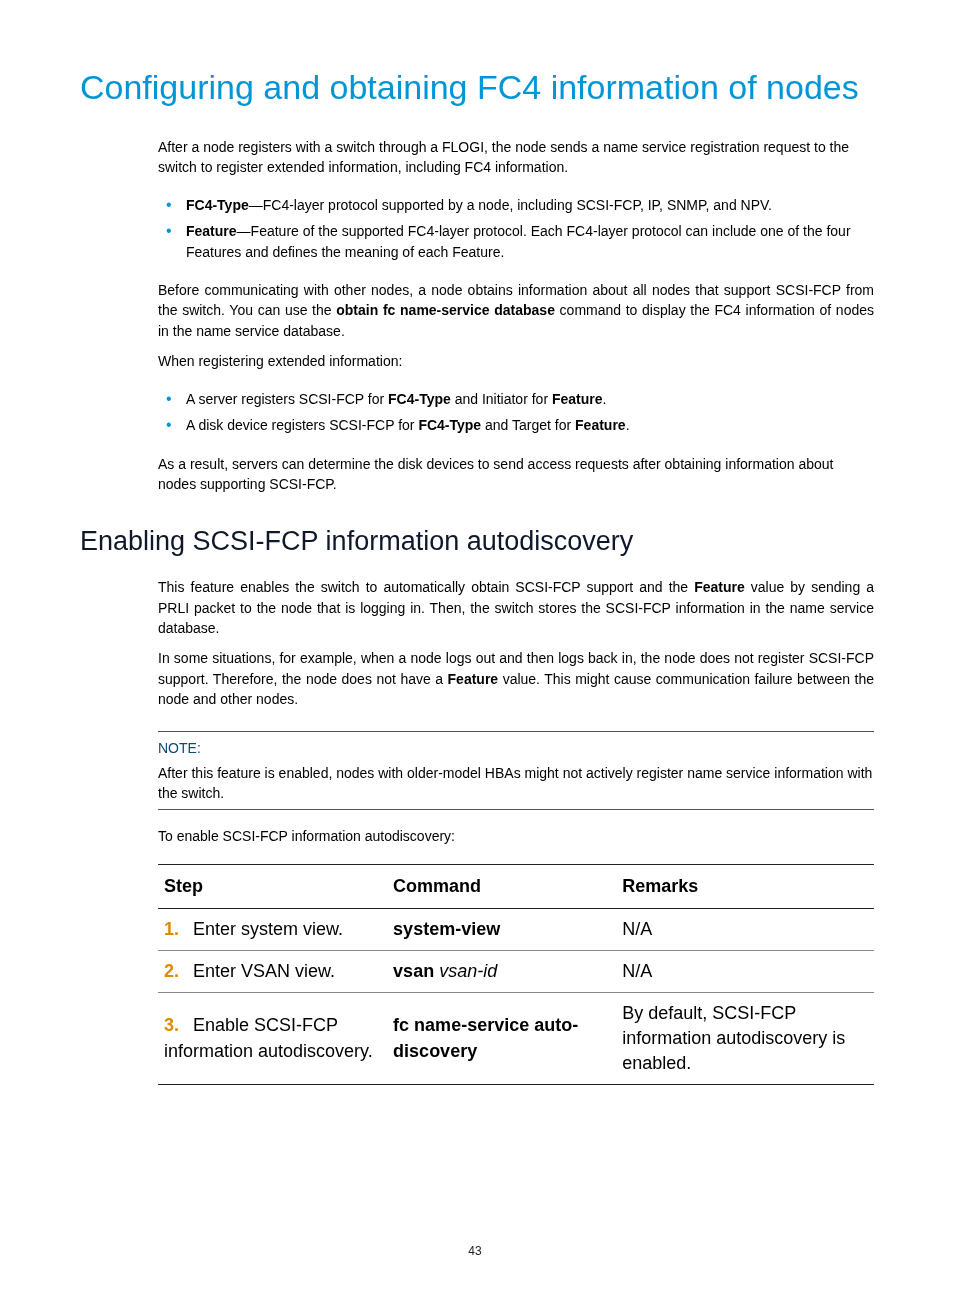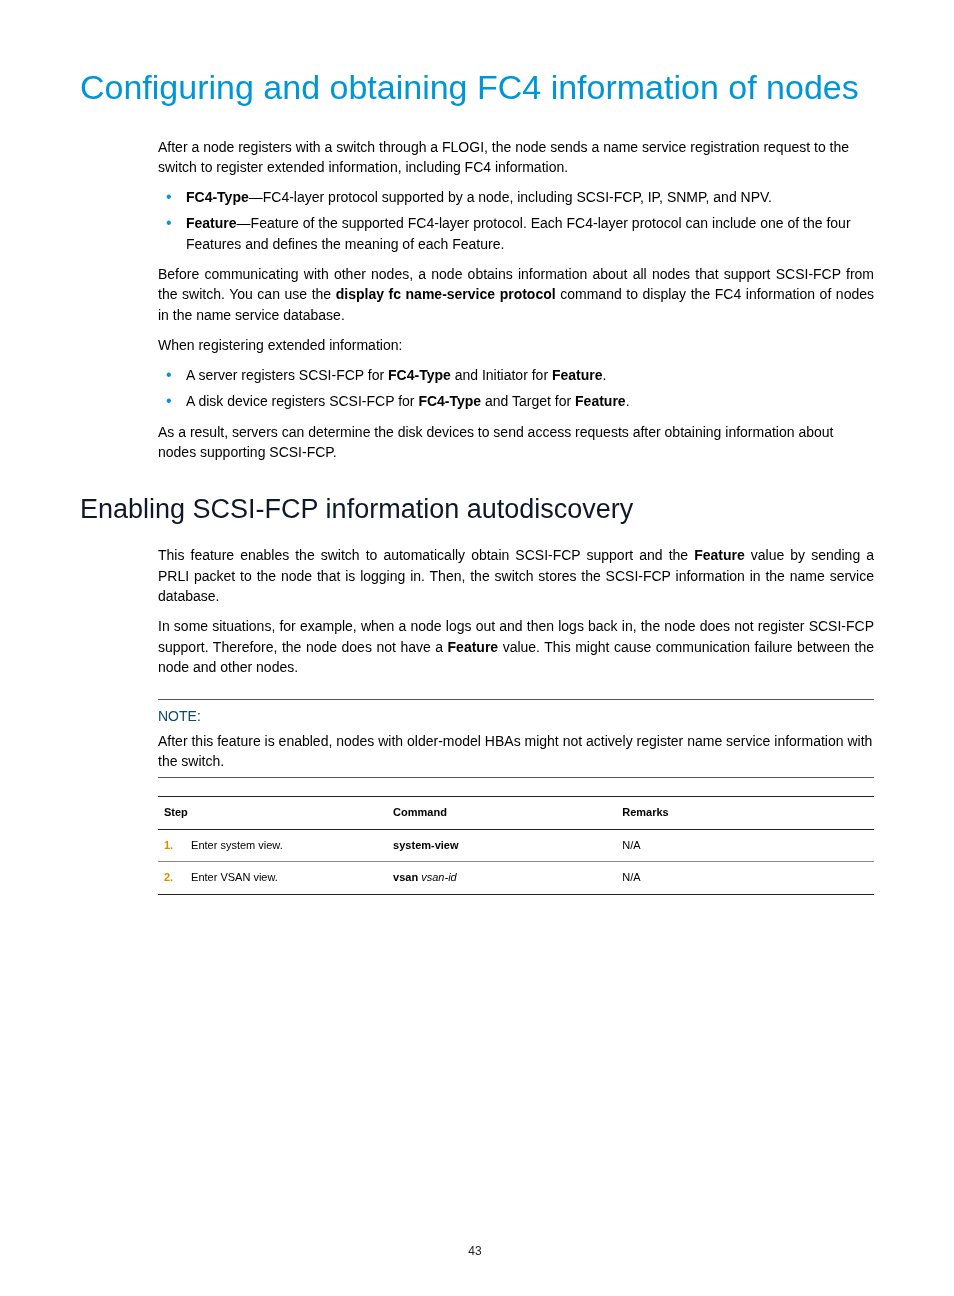--- a/index.html
+++ b/index.html
@@ -33,21 +33,21 @@
   .body-text {
     margin-left: 78px;
     font-size: 14px;
     line-height: 1.45;
   }
   .body-text p { margin: 10px 0; }
   .body-text .justify { text-align: justify; }
   ul.bullets {
     list-style: none;
     padding: 0;
-    margin: 10px 0;
+    margin: 18px 0;
   }
   ul.bullets li {
     position: relative;
     padding-left: 28px;
     margin: 6px 0;
     line-height: 1.45;
   }
   ul.bullets li::before {
     content: "•";
     position: absolute;
@@ -72,21 +72,21 @@
     line-height: 1.45;
     margin-bottom: 4px;
   }
   .note-sep-bottom {
     border-top: 1px solid #555;
     margin: 6px 0 16px 0;
   }
   table.cmd {
     width: 100%;
     border-collapse: collapse;
-    font-size: 11px;
+    font-size: 18px;
     margin-top: 18px;
   }
   table.cmd thead th {
     text-align: left;
     font-weight: bold;
     padding: 8px 6px;
     border-top: 1.5px solid #222;
     border-bottom: 1.5px solid #222;
   }
   table.cmd tbody td {
@@ -130,21 +130,21 @@
     <ul class="bullets">
       <li>
         <b>FC4-Type</b><span>—FC4-layer protocol supported by a node, including SCSI-FCP, IP, SNMP, and NPV.</span>
       </li>
       <li>
         <b>Feature</b><span>—Feature of the supported FC4-layer protocol. Each FC4-layer protocol can include one of the four Features and defines the meaning of each Feature.</span>
       </li>
     </ul>
 
     <p class="justify">
-      <span>Before communicating with other nodes, a node obtains information about all nodes that support SCSI-FCP from the switch. You can use the </span><b>display fc name-service protocol</b><span> command to display the FC4 information of nodes in the name service database.</span>
+      <span>Before communicating with other nodes, a node obtains information about all nodes that support SCSI-FCP from the switch. You can use the </span><b>obtain fc name-service database</b><span> command to display the FC4 information of nodes in the name service database.</span>
     </p>
 
     <p>When registering extended information:</p>
 
     <ul class="bullets">
       <li>
         <span>A server registers SCSI-FCP for </span><b>FC4-Type</b><span> and Initiator for </span><b>Feature</b><span>.</span>
       </li>
       <li>
         <span>A disk device registers SCSI-FCP for </span><b>FC4-Type</b><span> and Target for </span><b>Feature</b><span>.</span>
@@ -162,20 +162,21 @@
     </p>
     <p class="justify">
       <span>In some situations, for example, when a node logs out and then logs back in, the node does not register SCSI-FCP support. Therefore, the node does not have a </span><b>Feature</b><span> value. This might cause communication failure between the node and other nodes.</span>
     </p>
 
     <div class="note-sep"></div>
     <div class="note-label">NOTE:</div>
     <div class="note-body">After this feature is enabled, nodes with older-model HBAs might not actively register name service information with the switch.</div>
     <div class="note-sep-bottom"></div>
 
+    <p>To enable SCSI-FCP information autodiscovery:</p>
 
     <table class="cmd">
       <thead>
         <tr>
           <th class="step-col">Step</th>
           <th class="cmd-col">Command</th>
           <th class="rem-col">Remarks</th>
         </tr>
       </thead>
       <tbody>
@@ -192,18 +193,28 @@
         <tr>
           <td>
             <span class="step-num">2.</span>
             <span>Enter VSAN view.</span>
           </td>
           <td>
             <b>vsan</b><span class="cmd-italic"> vsan-id</span>
           </td>
           <td>N/A</td>
         </tr>
+        <tr>
+          <td>
+            <span class="step-num">3.</span>
+            <span>Enable SCSI-FCP information autodiscovery.</span>
+          </td>
+          <td>
+            <b>fc name-service auto-discovery</b><span class="cmd-italic"></span>
+          </td>
+          <td>By default, SCSI-FCP information autodiscovery is enabled.</td>
+        </tr>
       </tbody>
     </table>
   </div>
 
   <div class="page-number">43</div>
 </div>
 
 </body></html>

